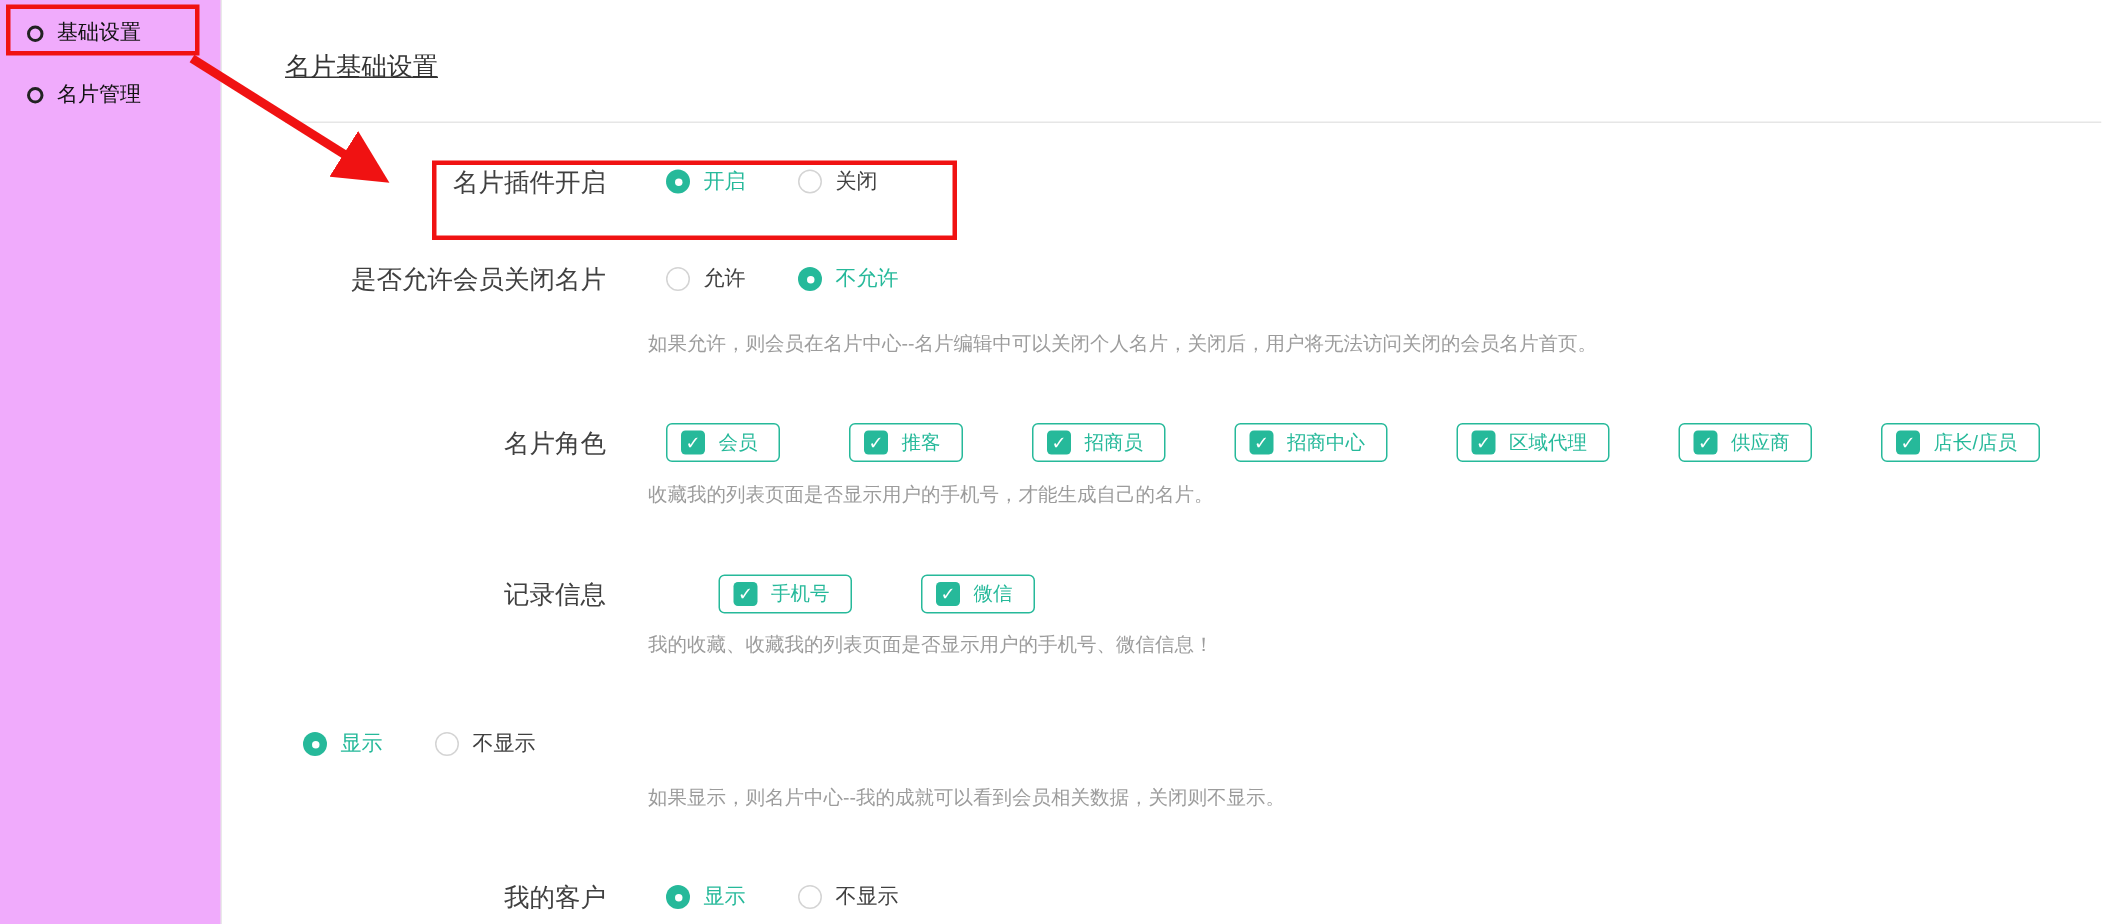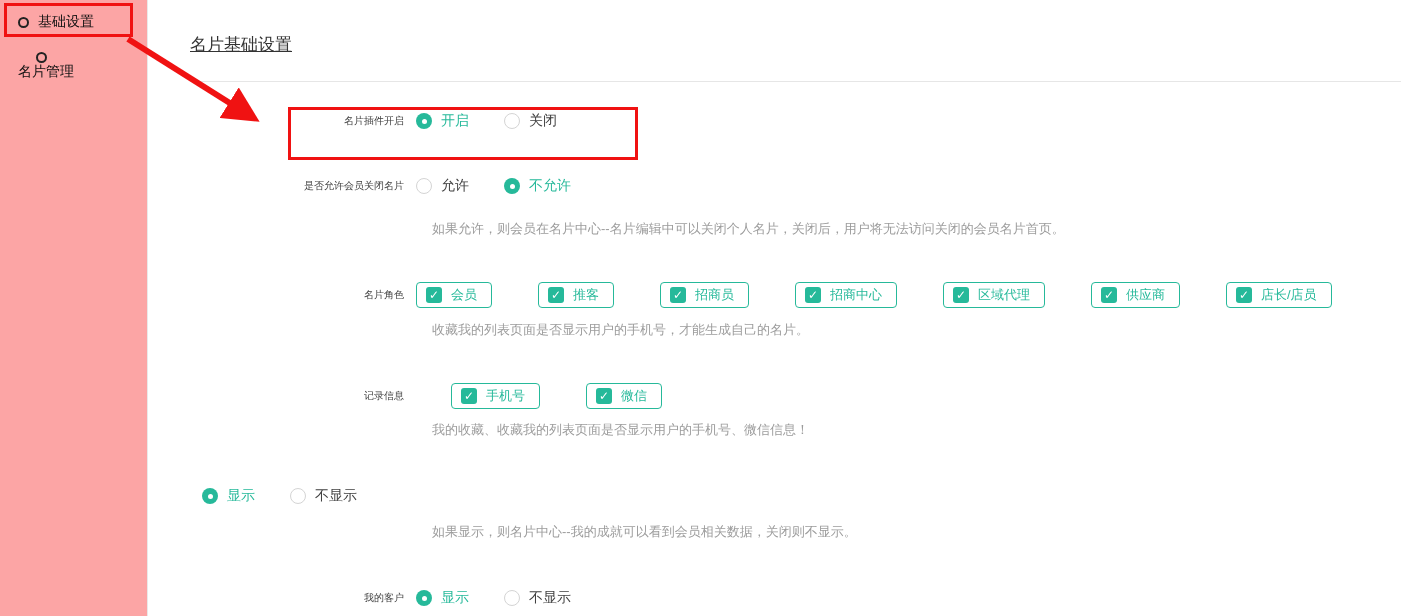--- a/index.html
+++ b/index.html
@@ -2,35 +2,35 @@
 <html><head>
 <meta charset="utf-8">
 <style>
   * { margin:0; padding:0; box-sizing:border-box; }
   html,body { width:1401px; height:616px; background:#fff; overflow:hidden;
     font-family:"Liberation Sans","DejaVu Sans",sans-serif; }
   #stage { position:relative; width:1401px; height:616px; background:#fff; }
 
   
   #sidebar { position:absolute; left:0; top:0; width:148px; height:616px;
-    border-right:1px solid #e9e9e9; background:#fca5a5; }
+    border-right:1px solid #e9e9e9; background:#f0abfc; }
   .side-item { position:absolute; left:18px; display:flex; align-items:center;
     cursor:pointer; height:22px; }
   .side-circle { width:11px; height:11px; border:2px solid #222; border-radius:50%;
     display:inline-block; margin-right:9px; flex:none; }
   .side-label { font-size:14px; color:#111; white-space:nowrap; }
 
   
   #page-title { position:absolute; left:190px; top:33px; font-size:17px; color:#333;text-decoration:underline; }
   #title-divider { position:absolute; left:190px; top:81px; right:0; height:0;
     border-top:1px solid #e6e6e6; }
 
   
   .form-row { position:absolute; left:190px; height:26px; display:flex; align-items:center; }
-  .row-label { width:214px; text-align:right; font-size:10px;
+  .row-label { width:214px; text-align:right; margin-right:28px; font-size:17px;
     color:#404040; white-space:nowrap; flex:none; }
   .controls { display:flex; align-items:center;padding-left:12px; }
 
   .radio-opt { display:inline-flex; align-items:center; margin-right:35px; cursor:pointer; }
   .radio-dot { width:16px; height:16px; border-radius:50%; flex:none; position:relative; }
   .radio-dot.on { background:#26b99a; }
   .radio-dot.on::after { content:""; position:absolute; left:5.5px; top:5.5px;
     width:5px; height:5px; border-radius:50%; background:#fff; }
   .radio-dot.off { background:#fff; border:1px solid #d4d4d4; }
   .radio-text { margin-left:9px; font-size:14px; color:#404040; white-space:nowrap; }
@@ -57,21 +57,21 @@
 </head>
 <body>
 
 <div id="stage">
 
   <div id="sidebar">
     <div class="side-item" style="top:11px;">
       <span class="side-circle"></span>
       <span class="side-label">基础设置</span>
     </div>
-    <div class="side-item" style="top:52px;flex-direction:column;">
+    <div class="side-item" style="top:52px;">
       <span class="side-circle"></span>
       <span class="side-label">名片管理</span>
     </div>
   </div>
 
   <div id="page-title">名片基础设置</div>
   <div id="title-divider"></div>
 
   <div id="form-rows">
       <div class="form-row" style="top: 108px;">

